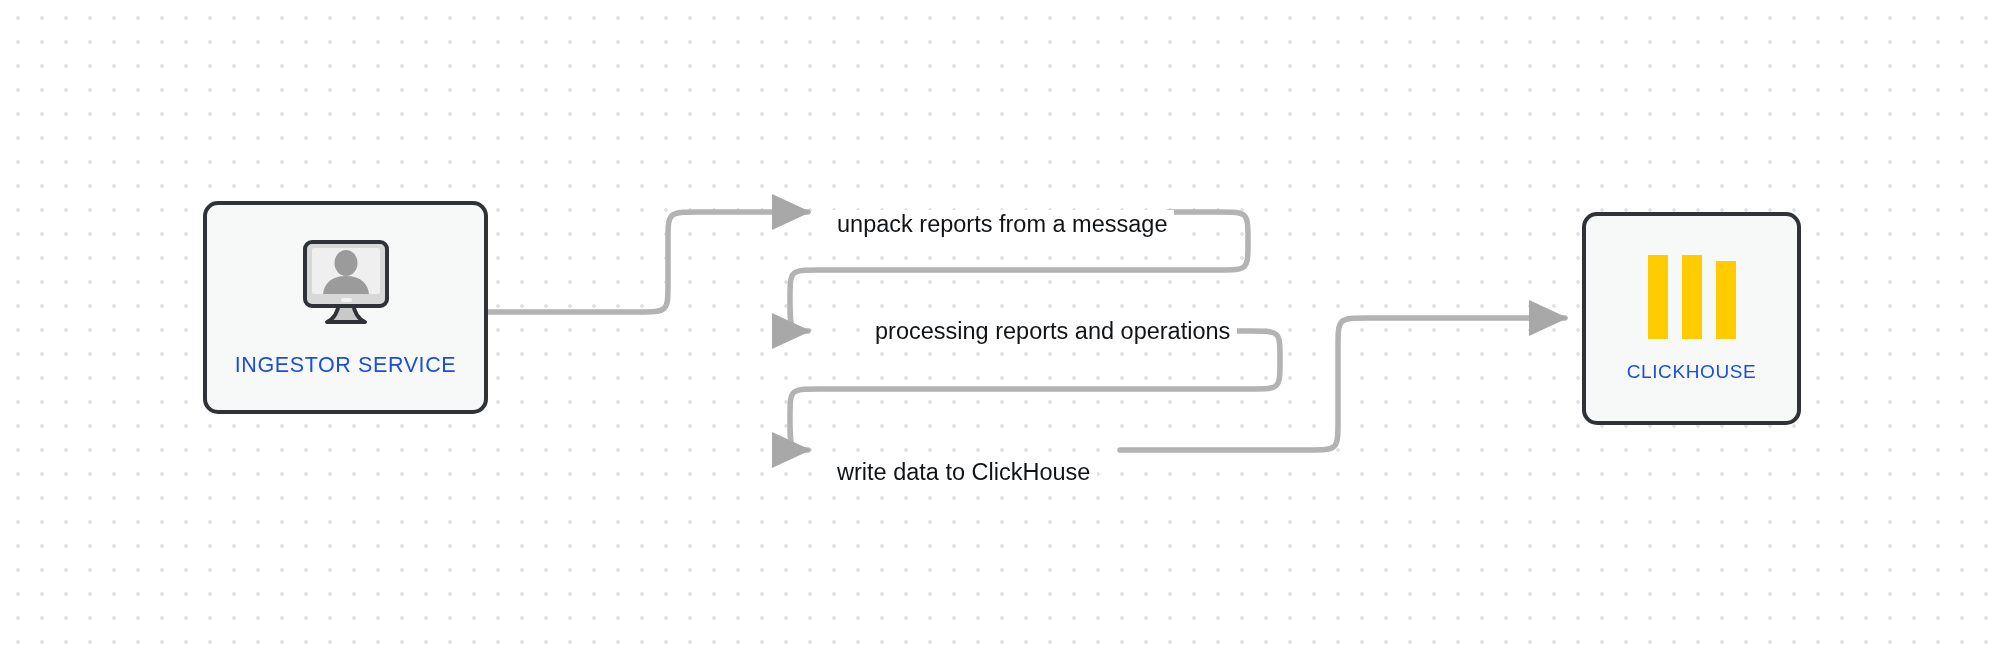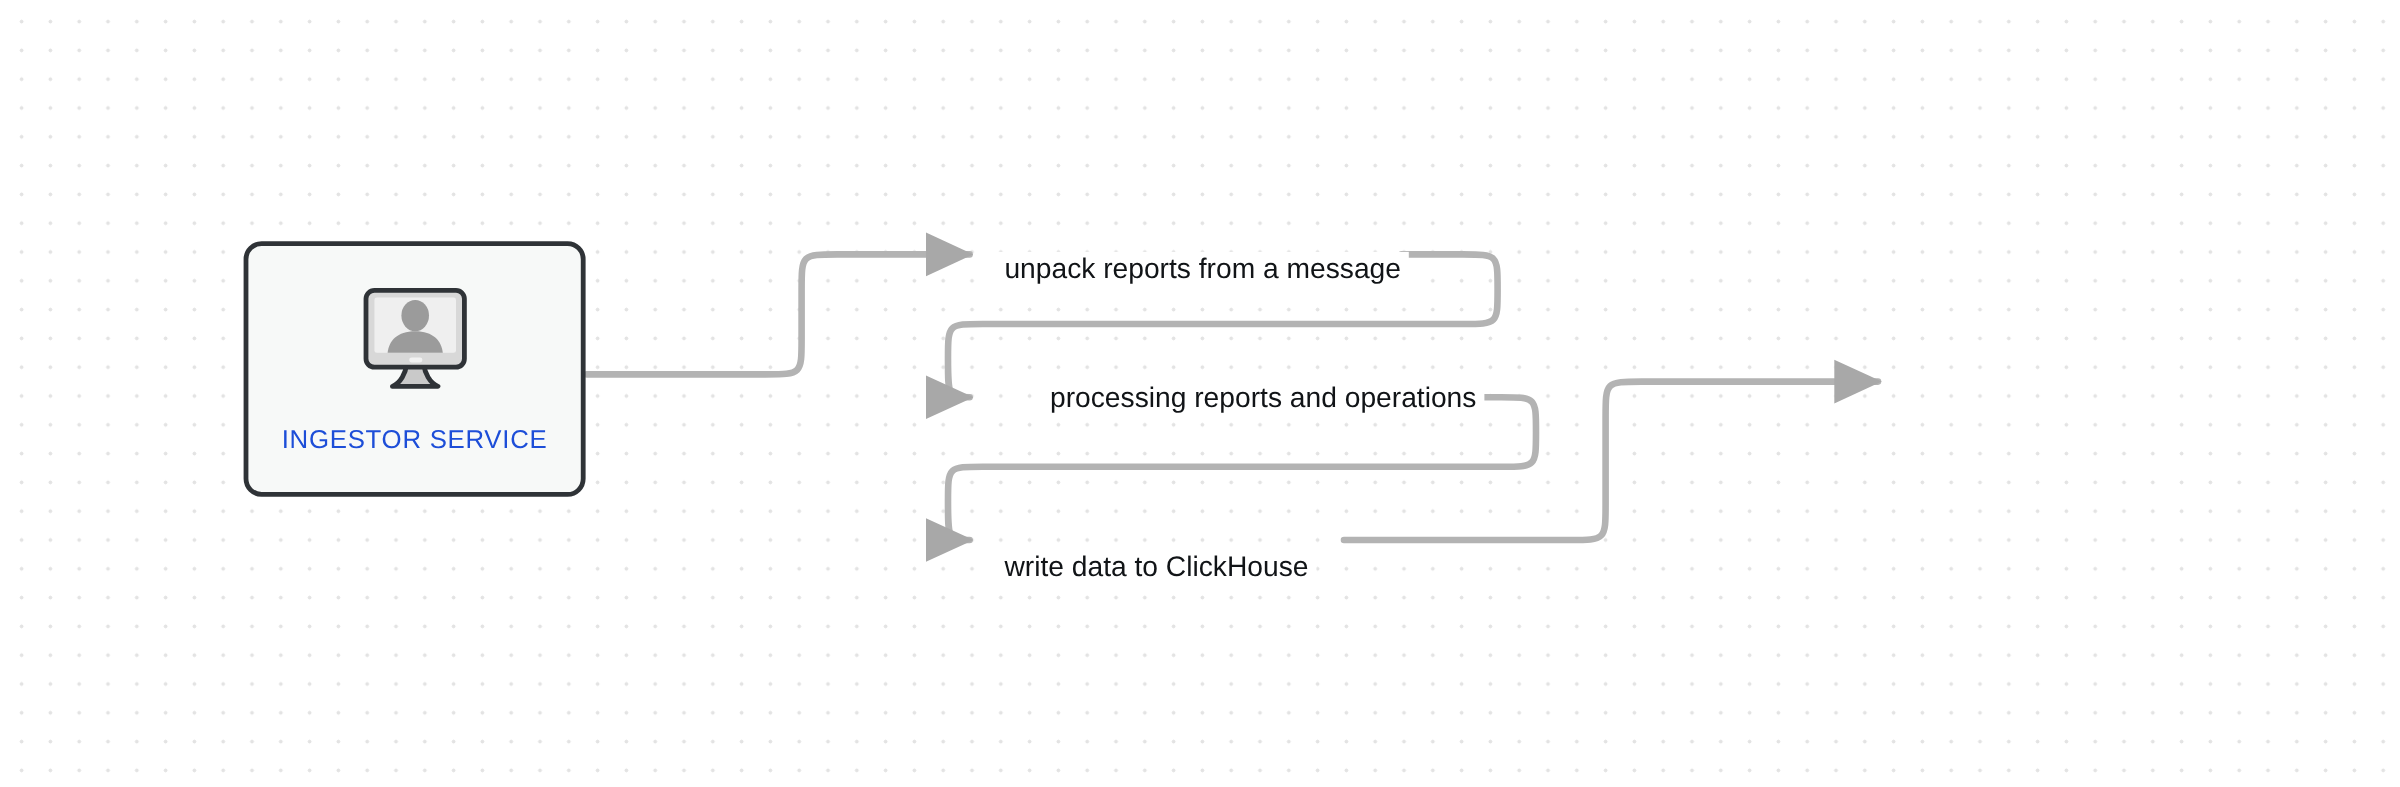--- a/index.html
+++ b/index.html
@@ -164,14 +164,22 @@
 
         <rect x="45" y="61" width="11" height="4" rx="2" ry="2" fill="#f2f2f2"></rect>
 
         <ellipse cx="50" cy="26" rx="11.5" ry="13" fill="#9b9b9b"></ellipse>
         <path d="M 50 39 C 35 39 28 47 27 57 L 73 57 C 72 47 65 39 50 39 Z" fill="#9b9b9b"></path>
       </svg>
     </span>
     <div class="node-label">INGESTOR SERVICE</div>
   </div>
 
+  <div class="node" id="node-clickhouse">
+    <span class="ch-bars">
+      <span class="ch-bar tall"></span>
+      <span class="ch-bar tall"></span>
+      <span class="ch-bar short"></span>
+    </span>
+    <div class="node-label">CLICKHOUSE</div>
+  </div>
 
 </div>
 
 </body></html>

